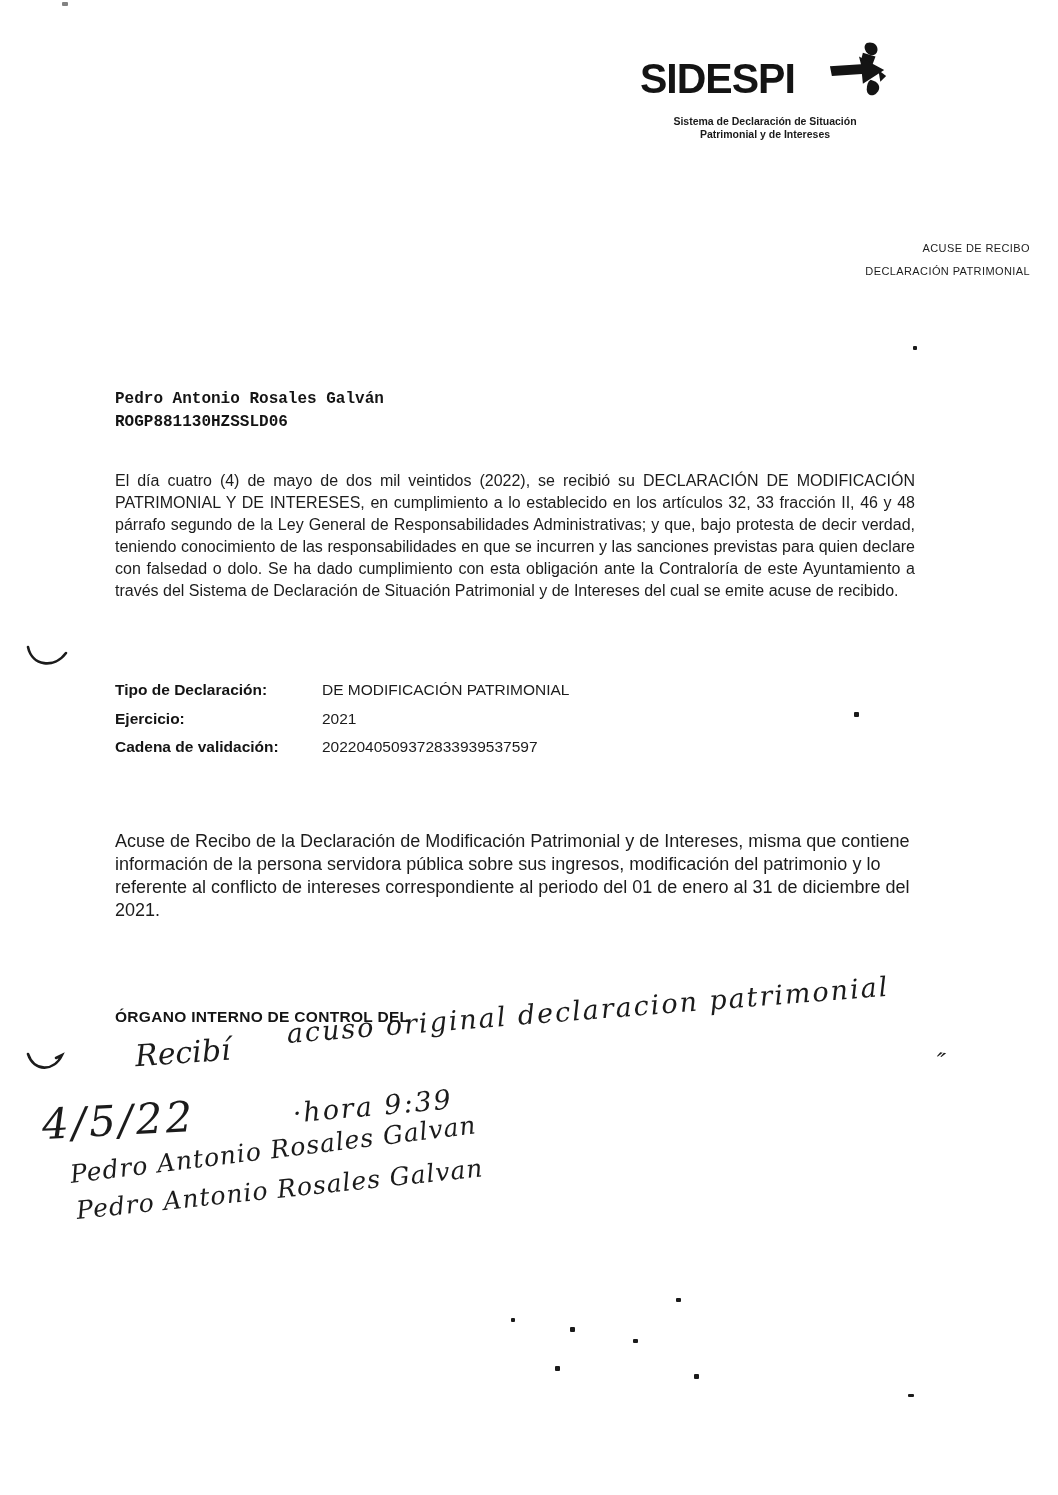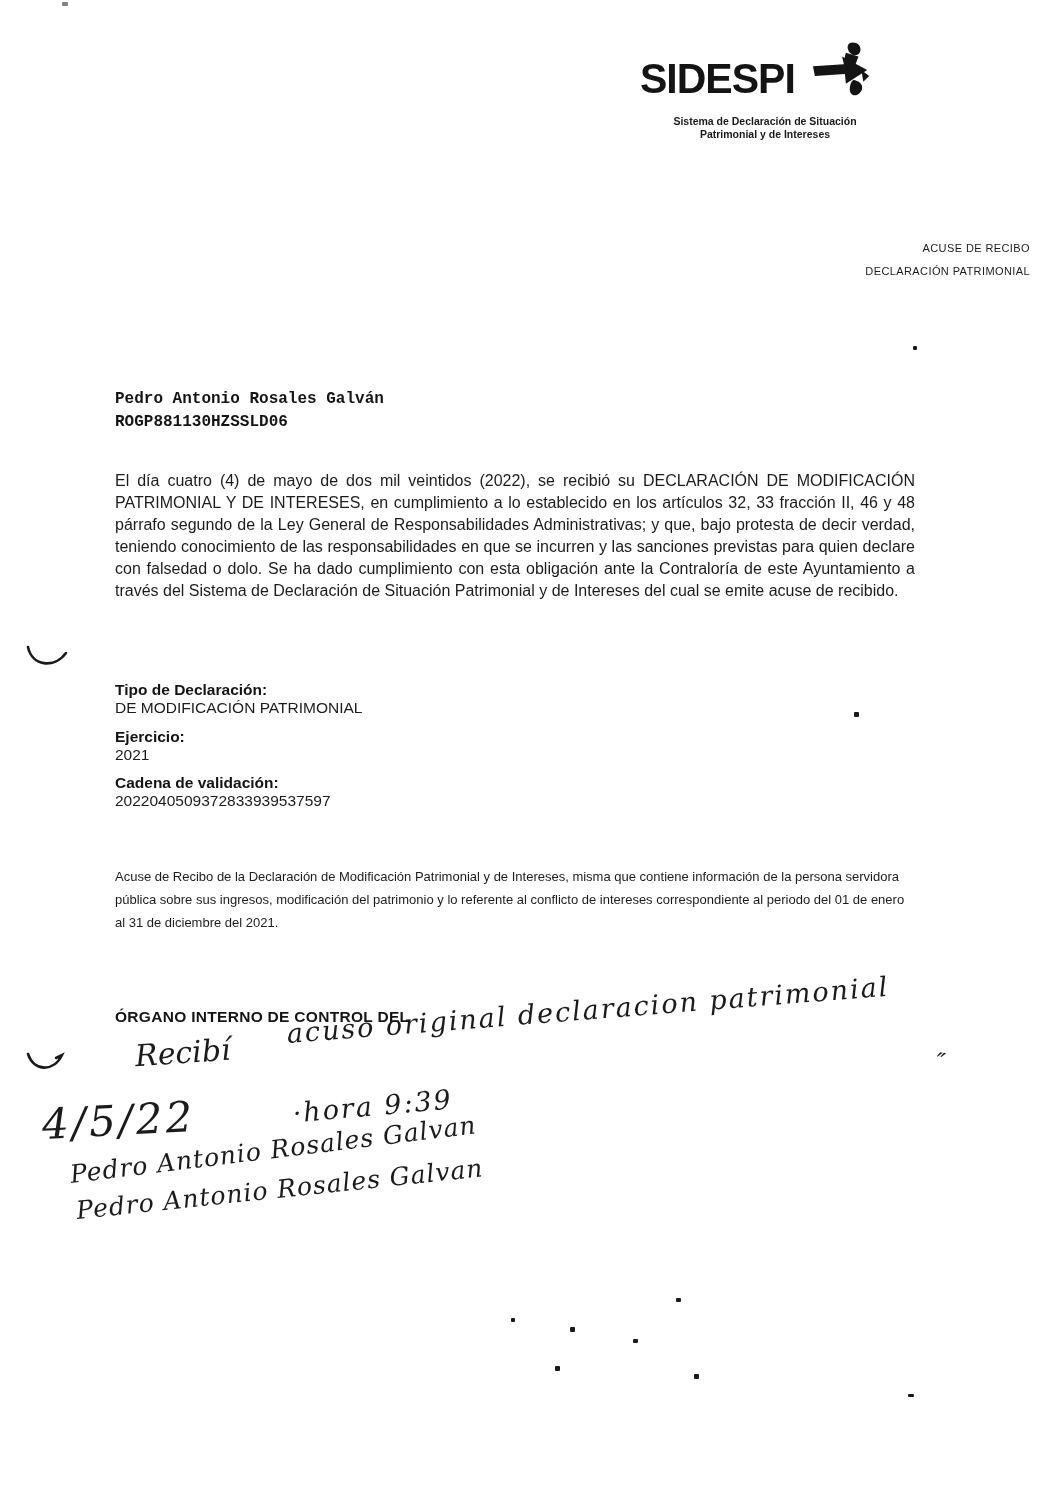--- a/index.html
+++ b/index.html
@@ -7,21 +7,21 @@
     position:relative;
     width:1058px;height:1495px;
     margin:0 auto;
     background:#ffffff;
     font-family:"Liberation Sans", sans-serif;
     color:#161616;
     overflow:hidden;
   }
   
   .logo{position:absolute;left:640px;top:55px;width:250px;text-align:center;}
-  .logo-row{display:flex;align-items:center;justify-content:flex-start;gap:18px;}
+  .logo-row{display:flex;align-items:center;justify-content:space-between;gap:18px;}
   .brand{
     font-size:41px;font-weight:900;letter-spacing:-1px;
     font-family:"Liberation Sans", sans-serif;
     color:#141414;
     transform:scaleY(1.02);
   }
   .logo-mark{width:62px;height:62px;margin-left:-2px;margin-top:-14px;}
   .tagline{font-size:10.5px;font-weight:bold;line-height:13px;color:#1a1a1a;margin-top:12px;}
   
   .title{
@@ -29,26 +29,26 @@
     font-size:11px;line-height:23px;letter-spacing:0.4px;color:#1c1c1c;
   }
   
   .recipient{position:absolute;left:115px;top:388px;font-weight:bold;font-size:16px;line-height:23px;color:#141414;font-family:Liberation Mono, monospace;}
   
   .body-par{
     position:absolute;left:115px;top:454px;width:800px;
     font-size:16px;line-height:22px;text-align:justify;color:#1c1c1c;
   }
   .summary-par{
-    position:absolute;left:115px;top:852px;width:800px;
-    font-size:13px;line-height:23px;color:#1c1c1c;
+    position:absolute;left:115px;top:812px;width:800px;
+    font-size:18px;line-height:23px;color:#1c1c1c;
   }
   
   .fields{position:absolute;left:115px;top:681px;width:640px;font-size:15.5px;}
-  .field-row{display:flex;margin-bottom:10.5px;line-height:18px;flex-direction:column;}
+  .field-row{display:flex;margin-bottom:10.5px;line-height:18px;}
   .field-label{font-weight:bold;width:207px;flex:none;color:#141414;}
   .field-value{color:#1c1c1c;}
   
   .issuer{position:absolute;left:115px;top:1008px;font-weight:bold;font-size:15.5px;letter-spacing:0.3px;color:#141414;}
   
   .hw{
     position:absolute;
     font-family:"DejaVu Serif", serif;
     font-style:italic;
     color:#1b1b1b;

